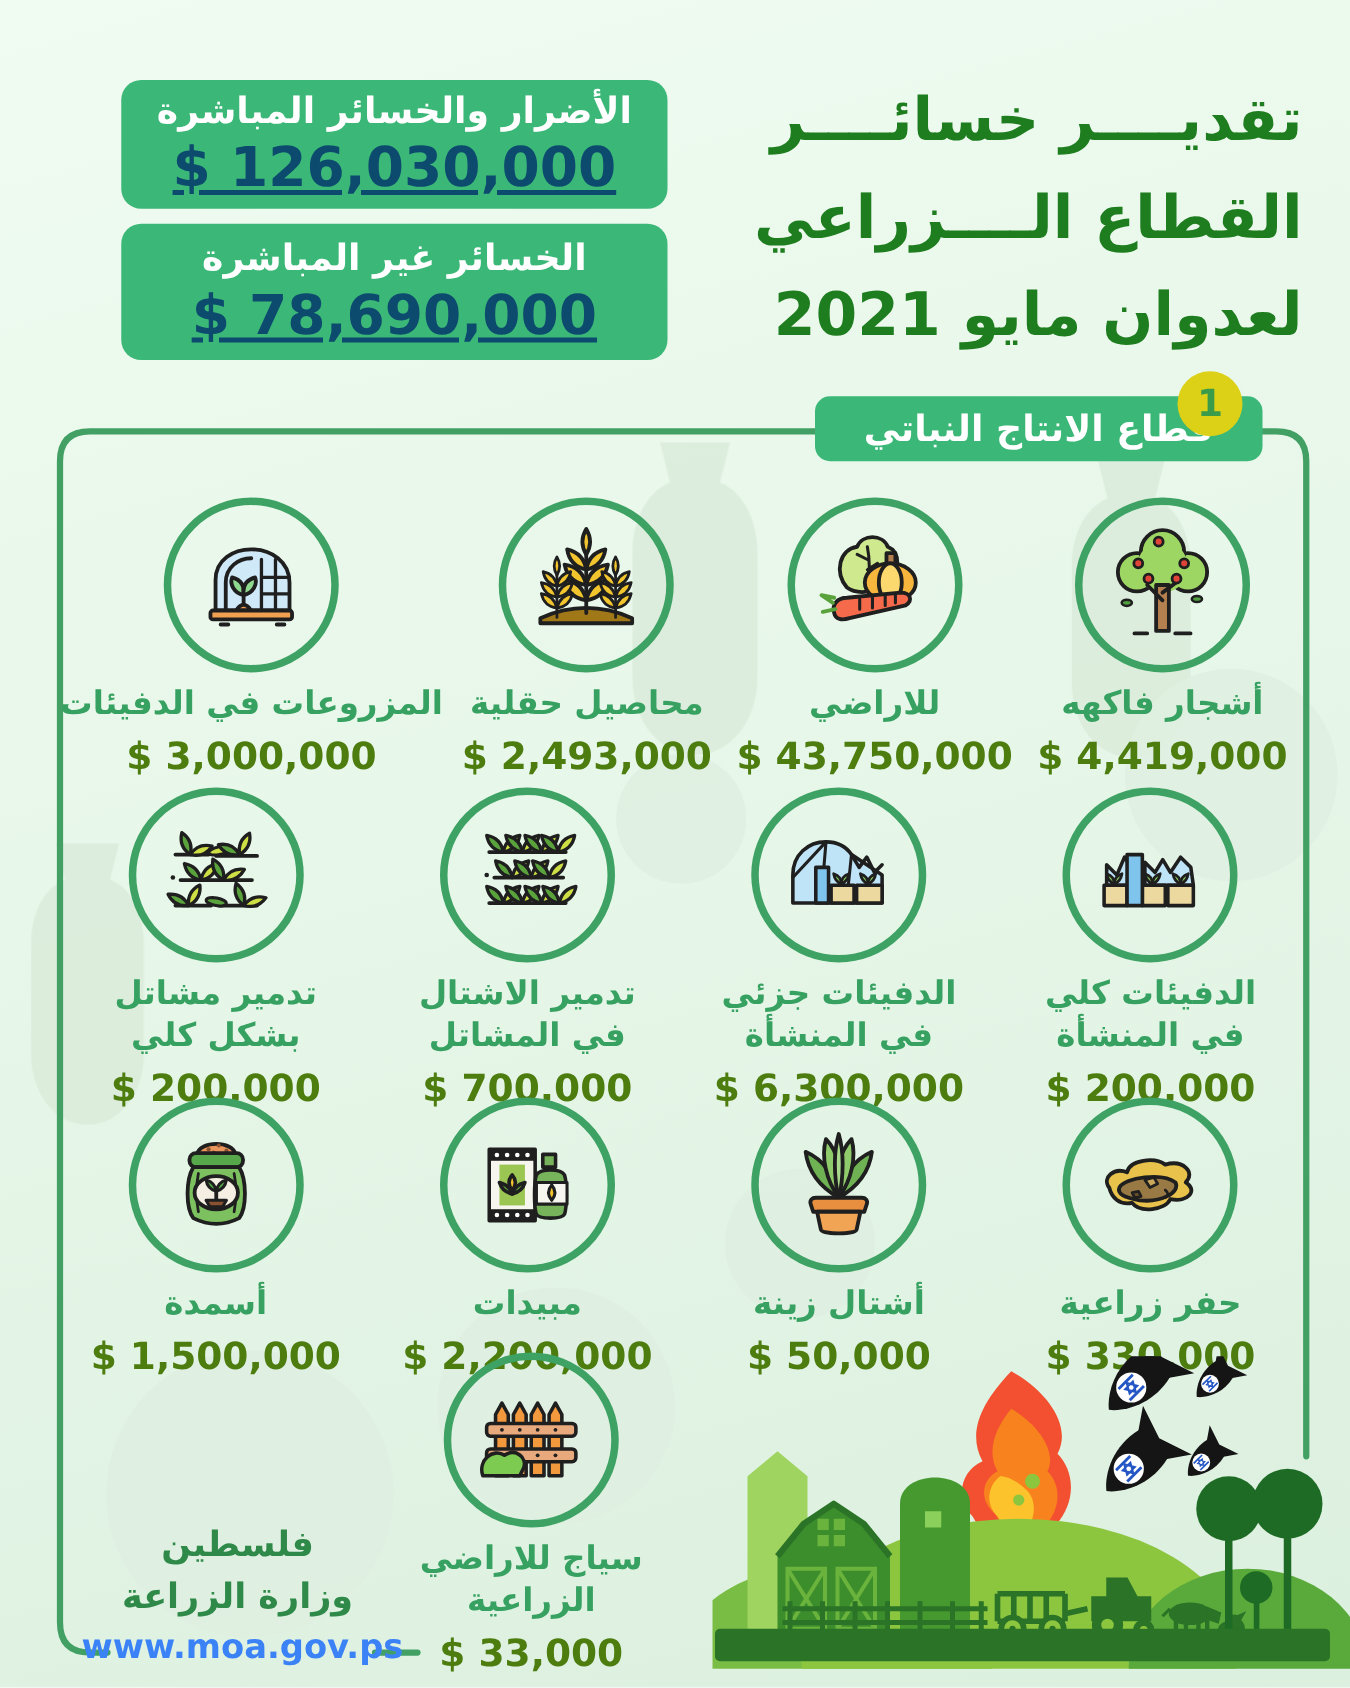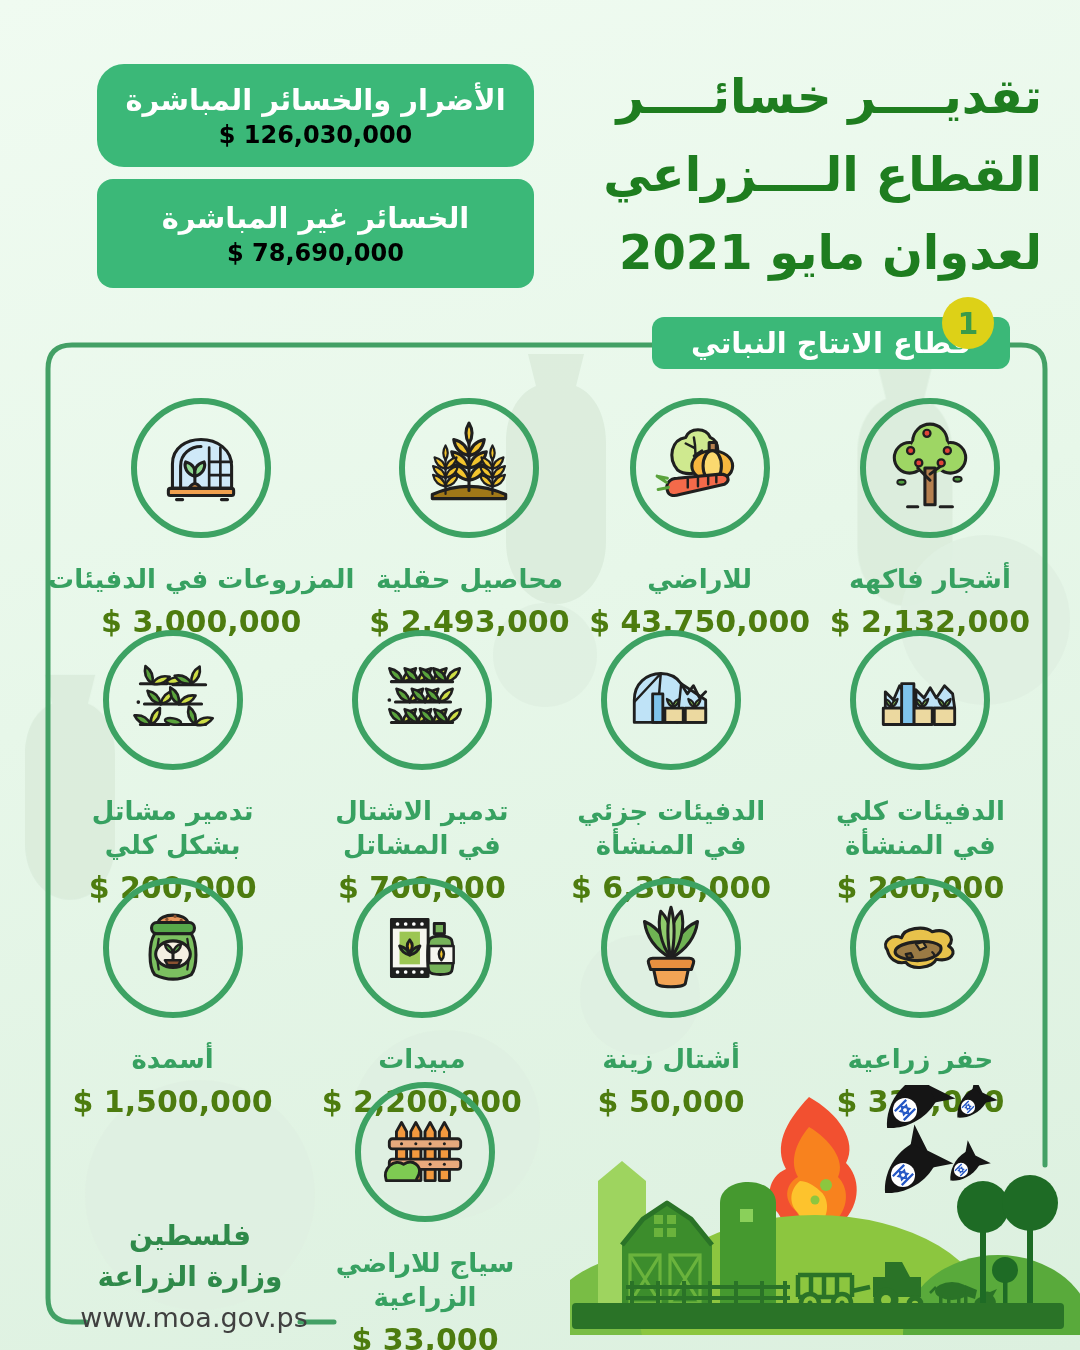--- a/index.html
+++ b/index.html
@@ -8,45 +8,45 @@
     font-family:"DejaVu Sans","Liberation Sans",sans-serif;
     background:linear-gradient(165deg,#f0fbf1 0%,#e7f7e9 45%,#dcf0df 100%);
   }
   .abs{position:absolute;}
   
   .main-title{right:38px;top:58px;width:475px;text-align:right;direction:rtl;
     color:#1e7d1f;font-weight:bold;font-size:48px;line-height:1.62;z-index:3;}
   .stat-box{left:97px;width:437px;background:#3bb878;border-radius:16px;
     text-align:center;direction:rtl;z-index:3;display:flex;flex-direction:column;justify-content:center;}
   .stat-box .lbl{color:#ffffff;font-weight:bold;font-size:29px;}
-  .stat-box .val{color:#000000;font-weight:bold;font-size:24px;margin-top:4px;}
+  .stat-box .val{color:#0c4a6e;font-weight:bold;font-size:44px;margin-top:4px;text-decoration:underline;}
   
   .section-pill{left:652px;top:317px;width:358px;height:52px;background:#3bb878;
     border-radius:12px;display:flex;align-items:center;justify-content:center;
     color:#fff;font-weight:bold;font-size:29px;direction:rtl;z-index:4;}
   .section-badge{left:942px;top:297px;width:52px;height:52px;border-radius:50%;
     background:#ddd117;color:#3a9b4a;font-weight:bold;font-size:30px;
     display:flex;align-items:center;justify-content:center;z-index:5;}
   
   .row{left:48px;width:997px;display:flex;direction:rtl;z-index:3;}
   .cell{flex:1;display:flex;flex-direction:column;align-items:center;}
   .icon-circle{width:140px;height:140px;border:6px solid #3da263;border-radius:50%;
     display:flex;align-items:center;justify-content:center;box-sizing:border-box;}
   .icon-circle svg{width:102px;height:102px;}
-  .item-label{margin-top:25px;font-size:26px;font-weight:bold;color:#37a161;
+  .item-label{margin-top:9px;font-size:26px;font-weight:bold;color:#37a161;
     line-height:1.3;text-align:center;white-space:nowrap;direction:rtl;}
   .item-label2{font-size:26px;font-weight:bold;color:#37a161;line-height:1.3;
     text-align:right;white-space:nowrap;direction:rtl;}
   .item-label2:empty{display:none;}
   .item-value{margin-top:7px;font-size:30px;font-weight:bold;color:#4d7c0f;direction:ltr;}
   
   .ministry{left:55px;top:1216px;width:270px;text-align:center;direction:rtl;
     color:#2f8a4a;font-weight:bold;font-size:28px;line-height:1.45;z-index:4;}
   .website{left:44px;top:1302px;width:300px;text-align:center;
-    color:#404040;font-weight:normal;font-size:27px;z-index:6;}
+    color:#3b82f6;font-weight:bold;font-size:27px;z-index:6;}
   .layer{left:0;top:0;width:1080px;height:1350px;}
 </style>
 </head>
 <body>
 
 <svg class="abs layer" style="z-index:1" viewBox="0 0 1080 1350">
   <defs>
     <path id="wbomb" d="M-28 -128 H28 L20 -96 C40 -88 50 -64 50 -40 V60 C50 95 28 122 0 122 C-28 122 -50 95 -50 60 V-40 C-50 -64 -40 -88 -20 -96 Z"></path>
   </defs>
   <g fill="#d8ead9" opacity="0.75">
@@ -66,21 +66,21 @@
 <svg class="abs layer" style="z-index:2" viewBox="0 0 1080 1350">
   <path d="M72 345 H1021 Q1045 345 1045 369 V1165 M72 345 Q48 345 48 369 V1298 Q48 1322 72 1322 H86 M300 1322 H334" fill="none" stroke="#43a065" stroke-width="5" stroke-linecap="round"></path>
 </svg>
 
 <div class="abs main-title">
   <div>تقديــــر خسائــــر</div>
   <div>القطاع الــــزراعي</div>
   <div>لعدوان مايو 2021</div>
 </div>
 
-<div class="abs stat-box" style="top:64px;height:103px;border-radius:27px;">
+<div class="abs stat-box" style="top:64px;height:103px;">
   <div class="lbl">الأضرار والخسائر المباشرة</div>
   <div class="val" dir="ltr">$ 126,030,000</div>
 </div>
 <div class="abs stat-box" style="top:179px;height:109px;">
   <div class="lbl">الخسائر غير المباشرة</div>
   <div class="val" dir="ltr">$ 78,690,000</div>
 </div>
 
 <div class="abs section-pill">قطاع الانتاج النباتي</div>
 <div class="abs section-badge">1</div>
@@ -104,21 +104,21 @@
               <circle cx="61" cy="45" r="3.5"></circle>
             </g>
         <ellipse cx="22" cy="64" rx="4" ry="2.4" fill="#4f9e3f" stroke-width="2"></ellipse>
         <ellipse cx="77" cy="61" rx="4" ry="2.4" fill="#4f9e3f" stroke-width="2"></ellipse>
         <path d="M28 88 h10 M60 88 h12" fill="none"></path>
       </g>
         </svg>
     </div>
     <div class="item-label">أشجار فاكهه</div>
 
-    <div class="item-value">$ 2,132,000</div>
+    <div class="item-value">$ 4,419,000</div>
   </div>
   <div class="cell">
     <div class="icon-circle">
       <svg viewBox="0 0 100 100">
           <g stroke="#1f1f1f" stroke-width="3" stroke-linecap="round" stroke-linejoin="round">
         <path d="M28 52 C18 40 22 22 36 20 C40 10 56 10 60 20 C70 24 70 40 60 48 C52 56 36 58 28 52 Z" fill="#cfe98f"></path>
         <path d="M44 20 C46 30 46 40 44 50 M44 30 l-8 -4 M44 38 l8 -5" fill="none" stroke-width="2.4"></path>
         <rect x="59" y="25" width="7" height="10" fill="#b5804f"></rect>
         <ellipse cx="62" cy="48" rx="20" ry="15" fill="#f6b63e"></ellipse>
         <ellipse cx="62" cy="48" rx="9" ry="15" fill="#fbd96f"></ellipse>

